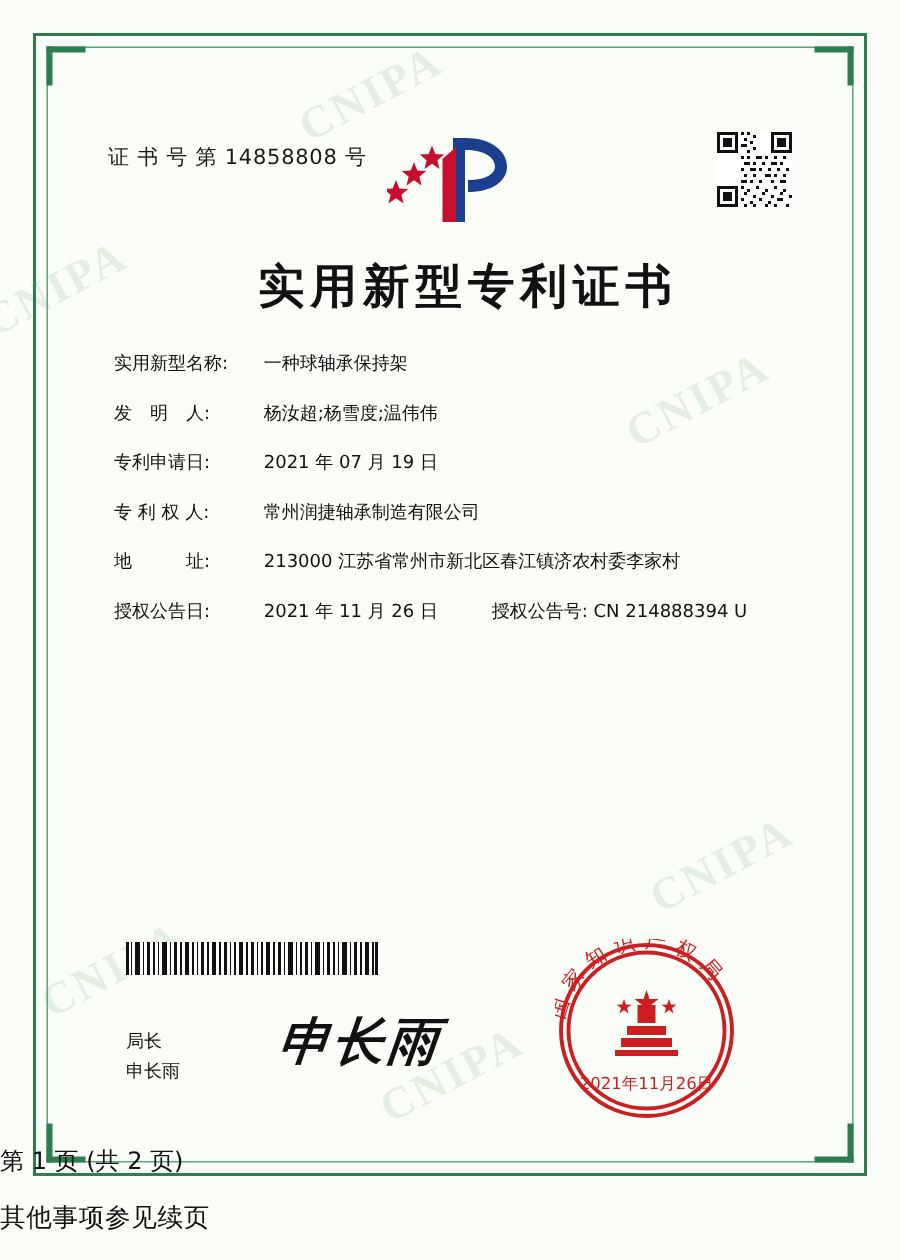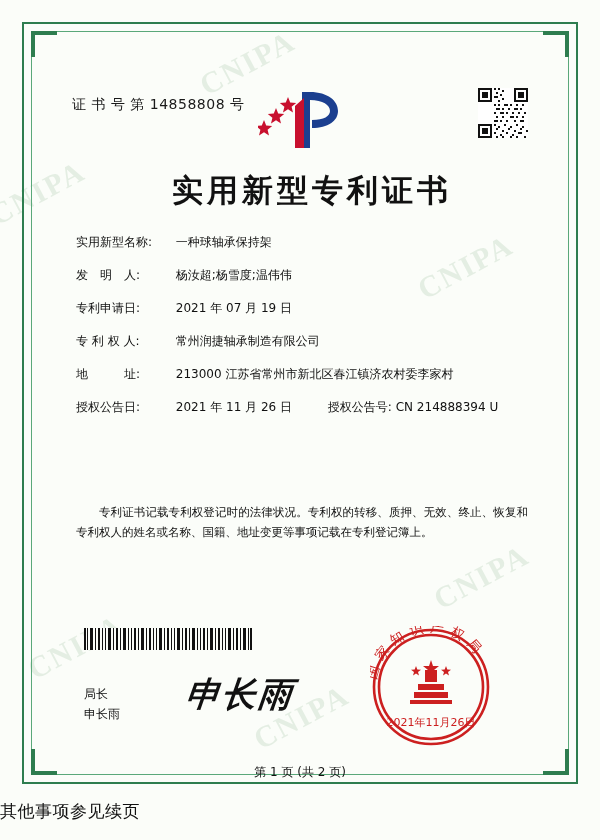--- a/index.html
+++ b/index.html
@@ -165,22 +165,21 @@
     font-family: "Liberation Serif", serif;
     font-style: italic;
     font-weight: bold;
     letter-spacing: 2px;
     transform: skewX(-6deg);
   }
 
   .page-num {
     position: absolute;
     left: 0; right: 0; top: 764px;
-    text-align: center;
-    font-size: 12px;
+    font-size: 16px;
     color: #111;
   }
 
   .footer-note {
     position: absolute;
     left: 0; right: 0; top: 800px;
     text-align: left;
     font-size: 17px;
     color: #111;
     letter-spacing: 0.5px;
@@ -330,21 +329,20 @@
       <span class="field-label f-w5">授权公告日:</span>
       <span class="field-value">2021 年 11 月 26 日</span>
       <span class="inline-pair">
         <span class="field-label">授权公告号:</span>
         <span class="field-value">CN 214888394 U</span>
       </span>
     </div>
   </div>
 
   <div class="paragraphs">
-    <p>专利证书记载专利权登记时的法律状况。专利权的转移、质押、无效、终止、恢复和专利权人的姓名或名称、国籍、地址变更等事项记载在专利登记簿上。</p>
   </div>
 
   <div class="barcode">
     <svg viewBox="0 0 168 22" width="168" height="22" shape-rendering="crispEdges">
       <rect width="168" height="22" fill="#fbfdf9"></rect>
       <g fill="#111111">
         <rect x="0" y="0" width="2" height="22"></rect>
           <rect x="3" y="0" width="1" height="22"></rect>
         <rect x="6" y="0" width="3" height="22"></rect>
           <rect x="11" y="0" width="1" height="22"></rect>

